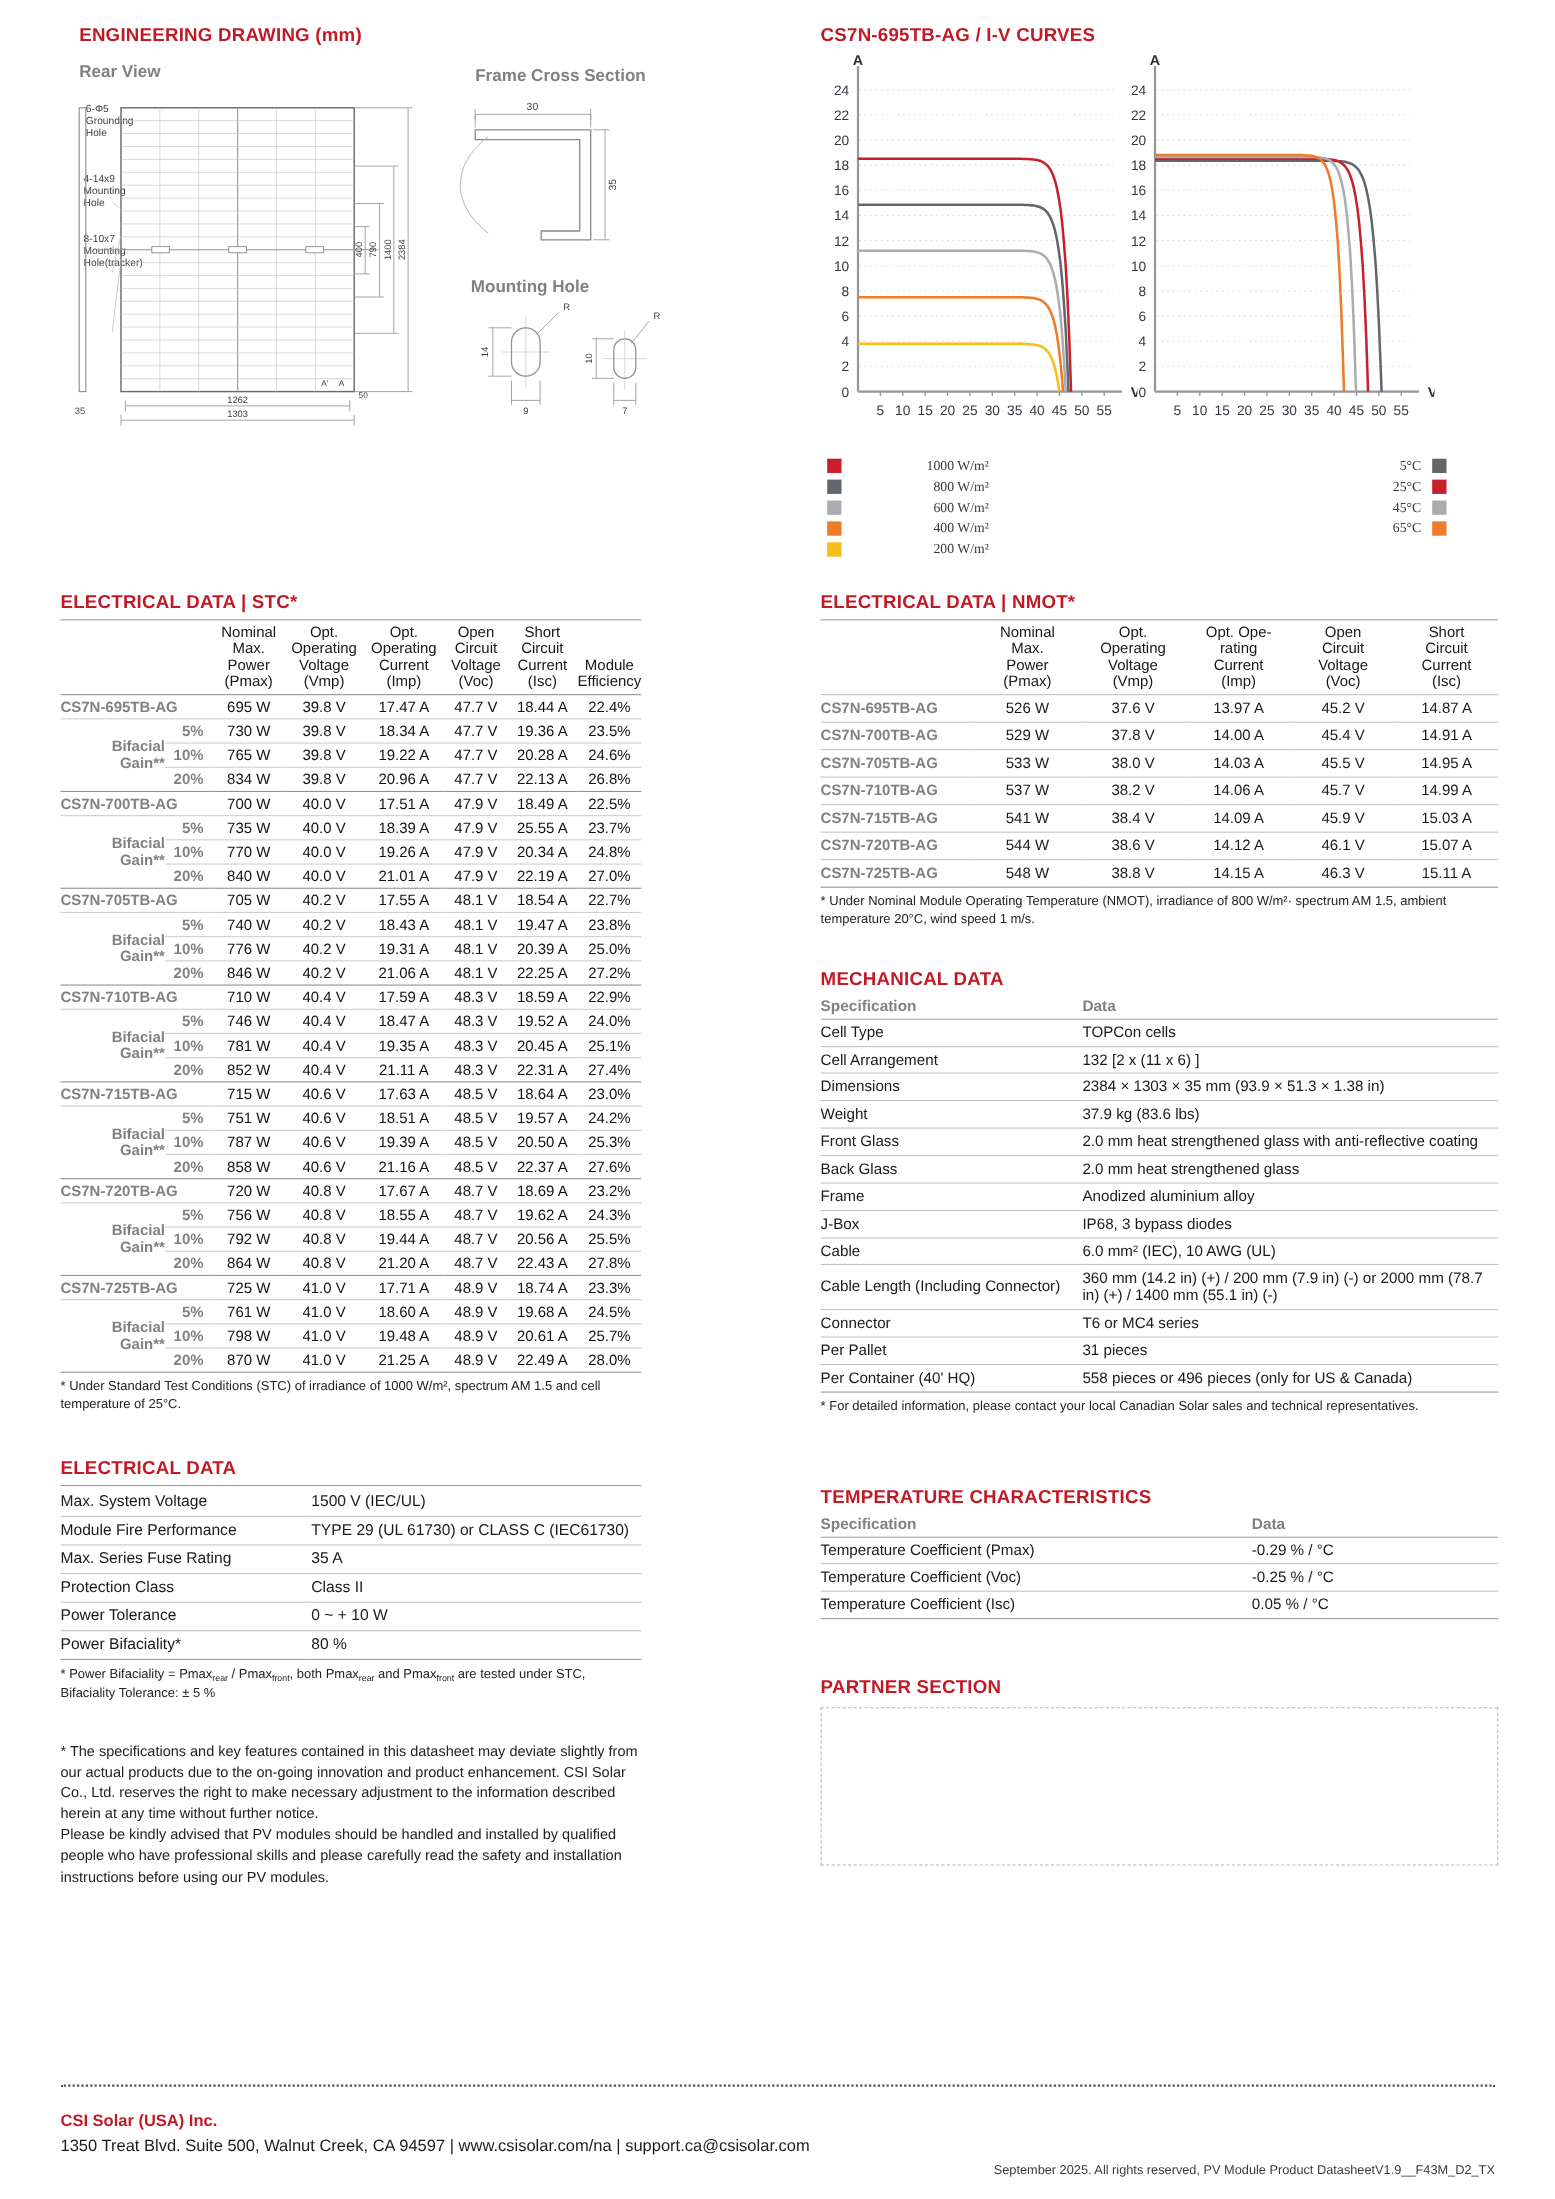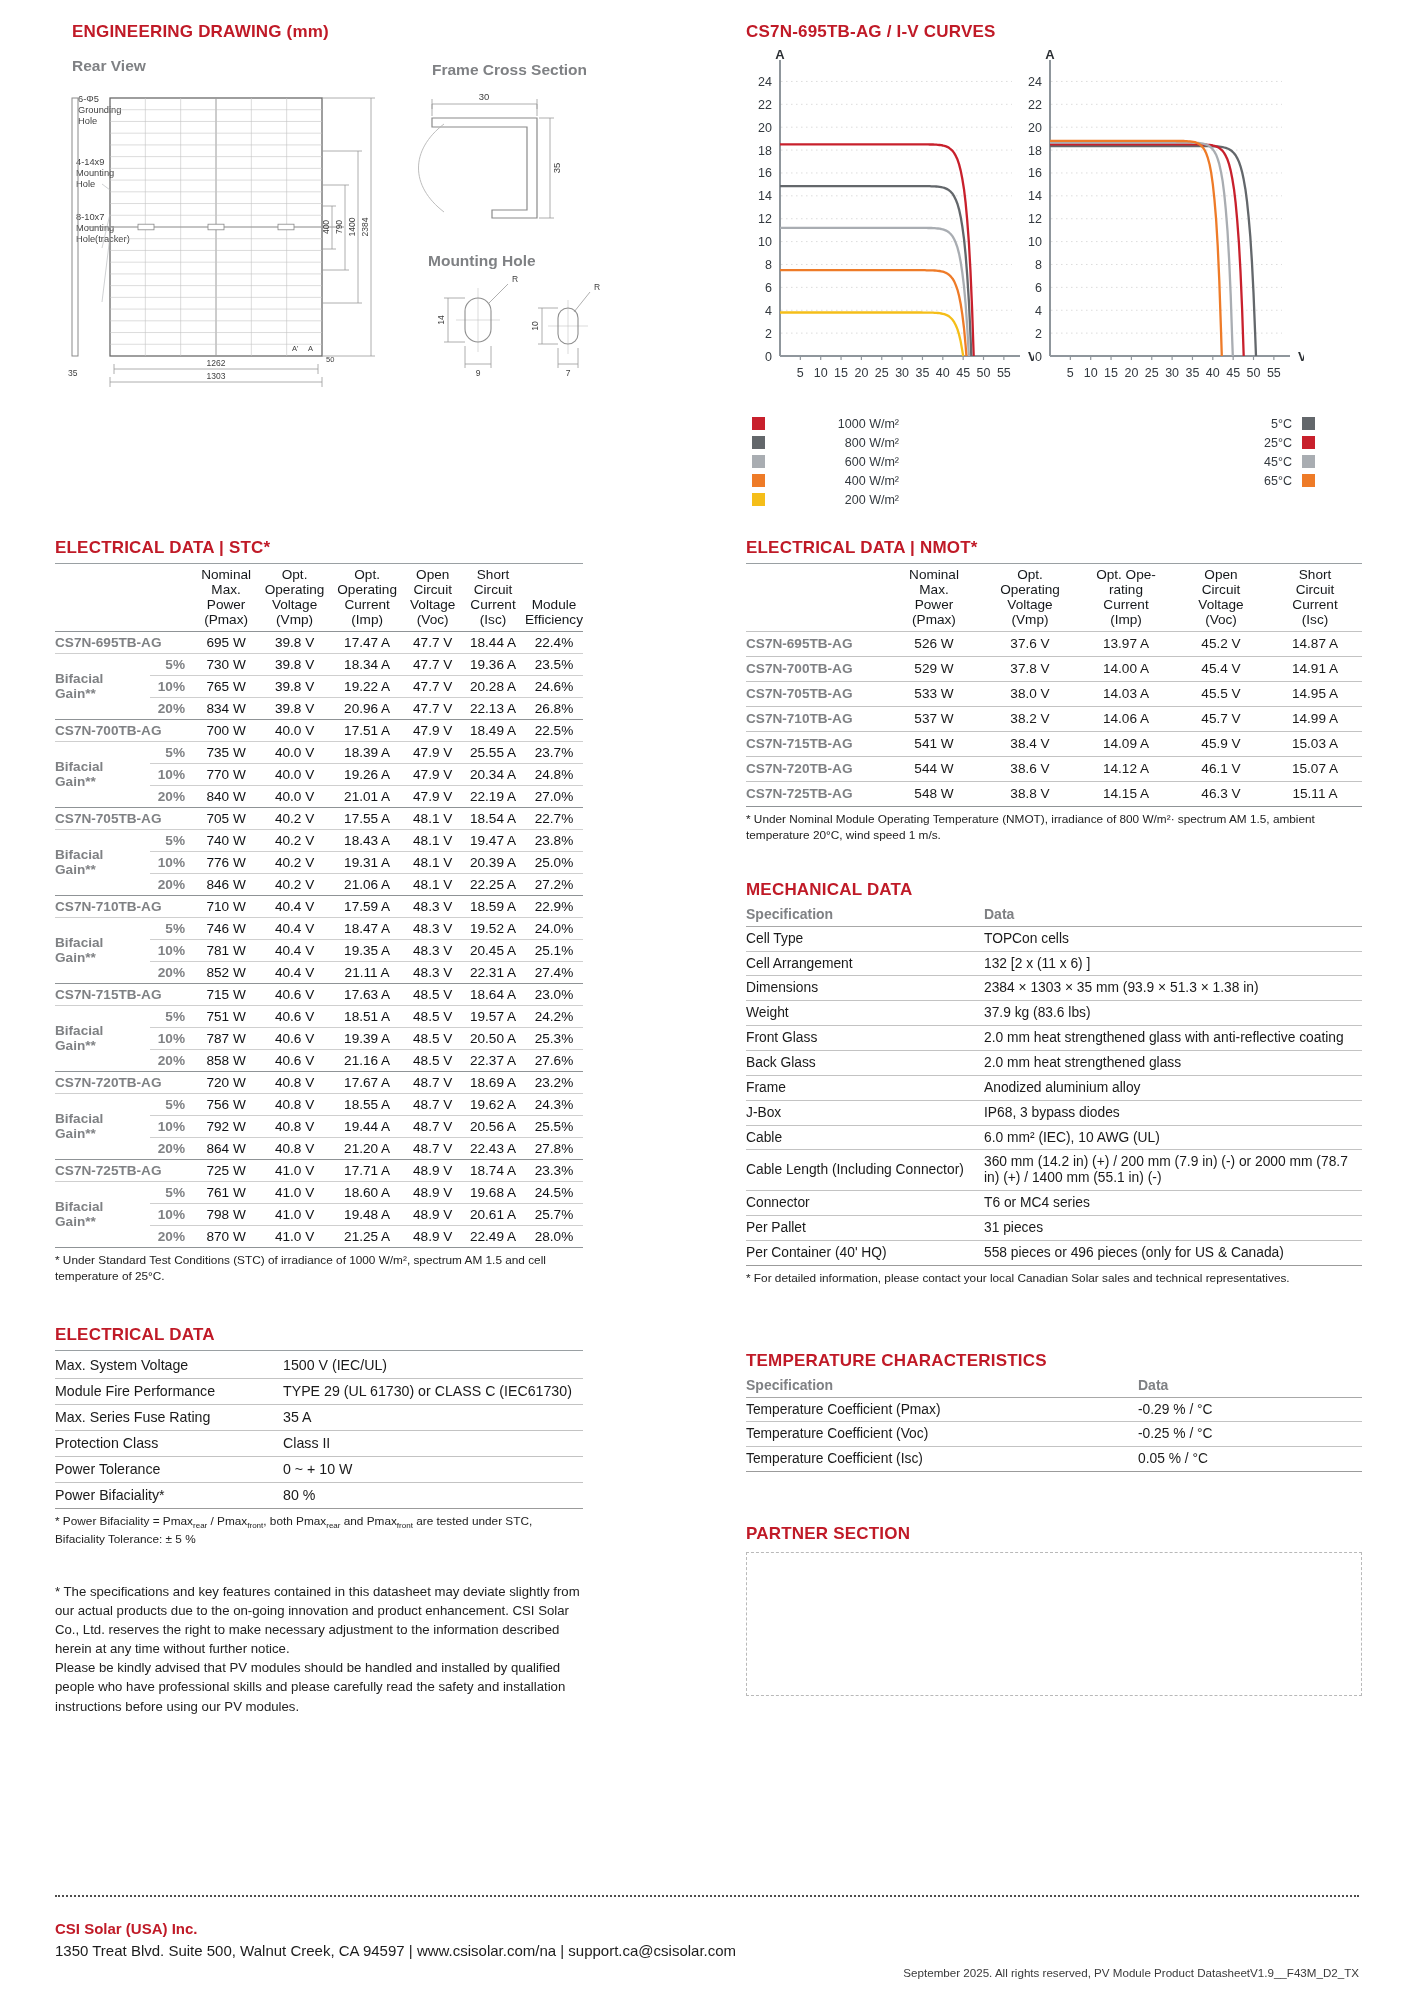--- a/index.html
+++ b/index.html
@@ -12,21 +12,21 @@
   .pre{white-space:pre-line;}
   .callout{position:absolute;font-size:9.3px;line-height:1.2;color:#3f3f3f;white-space:pre-line;}
   
   table{border-collapse:collapse;width:100%;}
   .stc-table{font-size:13.6px;margin-top:2px;}
   .stc-table th{font-weight:normal;color:#15181b;text-align:center;vertical-align:bottom;
     line-height:1.1;padding:2px 0 3px 0;white-space:pre-line;}
   .stc-table thead tr{border-bottom:1.6px solid #8f9396;}
   .stc-table td{text-align:center;padding:3px 0;color:#101215;}
   .stc-table td.model{text-align:left;font-weight:bold;color:#7f8184;}
-  .stc-table td.bif{font-weight:bold;color:#7f8184;vertical-align:middle;line-height:1.15;white-space:pre-line;text-align:left;}
+  .stc-table td.bif{font-weight:bold;color:#7f8184;vertical-align:middle;line-height:1.15;white-space:pre-line;text-align:right;}
   .stc-table td.gain{font-weight:bold;color:#7f8184;text-align:right;padding-right:8px;}
   .stc-table tr.model-row{border-top:1.6px solid #8f9396;}
   .stc-table tr.gain-row td{border-top:1px solid #cfcfcf;}
   .stc-table{border-bottom:1.6px solid #8f9396;}
   .nmot-table{font-size:13.6px;margin-top:2px;}
   .nmot-table th{font-weight:normal;color:#15181b;text-align:center;vertical-align:bottom;
     line-height:1.1;padding:2px 0 3px 0;white-space:pre-line;}
   .nmot-table thead tr{border-bottom:1.6px solid #8f9396;}
   .nmot-table td{text-align:center;padding:4.5px 0;border-top:1px solid #c3c3c3;}
   .nmot-table td.model{text-align:left;font-weight:bold;color:#7f8184;}
@@ -37,21 +37,21 @@
   .spec-table tr:first-child td{border-top:none;}
   .kv-table{font-size:14.2px;margin-top:2px;border-bottom:1.4px solid #9b9b9b;}
   .kv-table td{padding:4.5px 0;border-top:1px solid #c3c3c3;}
   .kv-table tr:first-child td{border-top:none;}
   .footnote{font-size:11.8px;line-height:1.35;color:#222;margin-top:5px;}
   .footnote sub{font-size:8px;}
   
   .legend{display:flex;flex-direction:column;gap:6px;}
   .lg-row{display:flex;align-items:center;height:13px;}
   .swatch{width:13px;height:13px;display:inline-block;}
-  .lg-label{font-size:12.5px;color:#33393f;}
+  .lg-label{font-size:12.5px;color:#33393f;font-family:Liberation Serif, serif;}
   .legend-left .lg-label{width:92px;text-align:right;margin-left:42px;}
   .legend-right .lg-label{width:44px;text-align:right;margin-right:10px;}
   .disclaimer{font-size:13.2px;line-height:1.45;color:#222;}
   .partner-box{border:1.5px dashed #b9b9b9;}
   .dotted-sep{border-top:2px dotted #4d4d4d;}
   .footer-name{color:#c01a27;font-weight:bold;font-size:15px;}
   .footer-addr{font-size:15px;color:#1c1c1c;}
   .footer-ver{font-size:11.6px;color:#3a3a3a;text-align:right;}
   svg text{font-family:"Liberation Sans",sans-serif;}
 </style>

